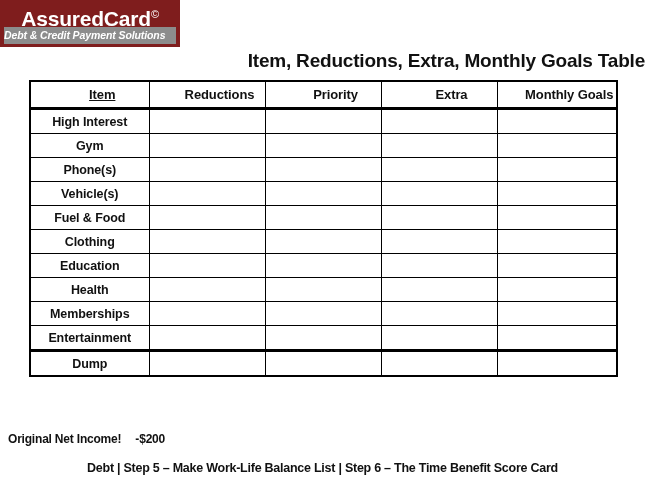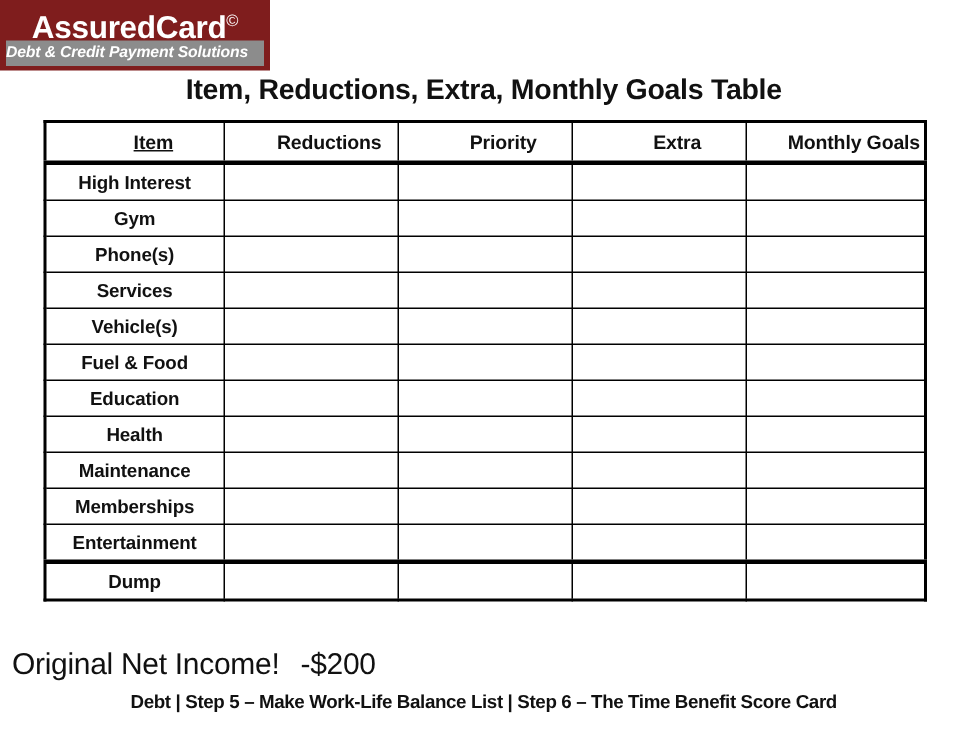--- a/index.html
+++ b/index.html
@@ -61,21 +61,21 @@
     letter-spacing: -0.1px;
     font-style: italic;
   }
 
   
   .page-title {
     position: absolute;
     left: 0;
     top: 50px;
     width: 645px;
-    text-align: center;
+    text-align: right;
     font-size: 19px;
     font-weight: bold;
     letter-spacing: -0.2px;
     color: #111111;
     white-space: nowrap;
   }
 
   
   .table-wrap {
     position: absolute;
@@ -128,22 +128,22 @@
   }
   table.goals-table {
     border: 2.5px solid #000000;
   }
 
   
   .net-income {
     position: absolute;
     left: 8px;
     top: 432px;
-    font-size: 20px;
-    font-weight: normal;
+    font-size: 12px;
+    font-weight: bold;
     letter-spacing: -0.2px;
     color: #111111;
     white-space: nowrap;
   }
   .net-income .ni-value {
     margin-left: 14px;
   }
   .next-steps {
     position: absolute;
     left: 0;
@@ -207,56 +207,49 @@
         <td class="cell-blank"></td>
       </tr>
       <tr>
         <td>Phone(s)</td>
         <td class="cell-blank"></td>
         <td class="cell-blank"></td>
         <td class="cell-blank"></td>
         <td class="cell-blank"></td>
       </tr>
       <tr>
-        <td>Services</td>
-        <td class="cell-blank"></td>
-        <td class="cell-blank"></td>
-        <td class="cell-blank"></td>
-        <td class="cell-blank"></td>
-      </tr>
-      <tr>
         <td>Vehicle(s)</td>
         <td class="cell-blank"></td>
         <td class="cell-blank"></td>
         <td class="cell-blank"></td>
         <td class="cell-blank"></td>
       </tr>
       <tr>
         <td>Fuel &amp; Food</td>
         <td class="cell-blank"></td>
         <td class="cell-blank"></td>
         <td class="cell-blank"></td>
         <td class="cell-blank"></td>
       </tr>
       <tr>
+        <td>Clothing</td>
+        <td class="cell-blank"></td>
+        <td class="cell-blank"></td>
+        <td class="cell-blank"></td>
+        <td class="cell-blank"></td>
+      </tr>
+      <tr>
         <td>Education</td>
         <td class="cell-blank"></td>
         <td class="cell-blank"></td>
         <td class="cell-blank"></td>
         <td class="cell-blank"></td>
       </tr>
       <tr>
         <td>Health</td>
-        <td class="cell-blank"></td>
-        <td class="cell-blank"></td>
-        <td class="cell-blank"></td>
-        <td class="cell-blank"></td>
-      </tr>
-      <tr>
-        <td>Maintenance</td>
         <td class="cell-blank"></td>
         <td class="cell-blank"></td>
         <td class="cell-blank"></td>
         <td class="cell-blank"></td>
       </tr>
       <tr>
         <td>Memberships</td>
         <td class="cell-blank"></td>
         <td class="cell-blank"></td>
         <td class="cell-blank"></td>

